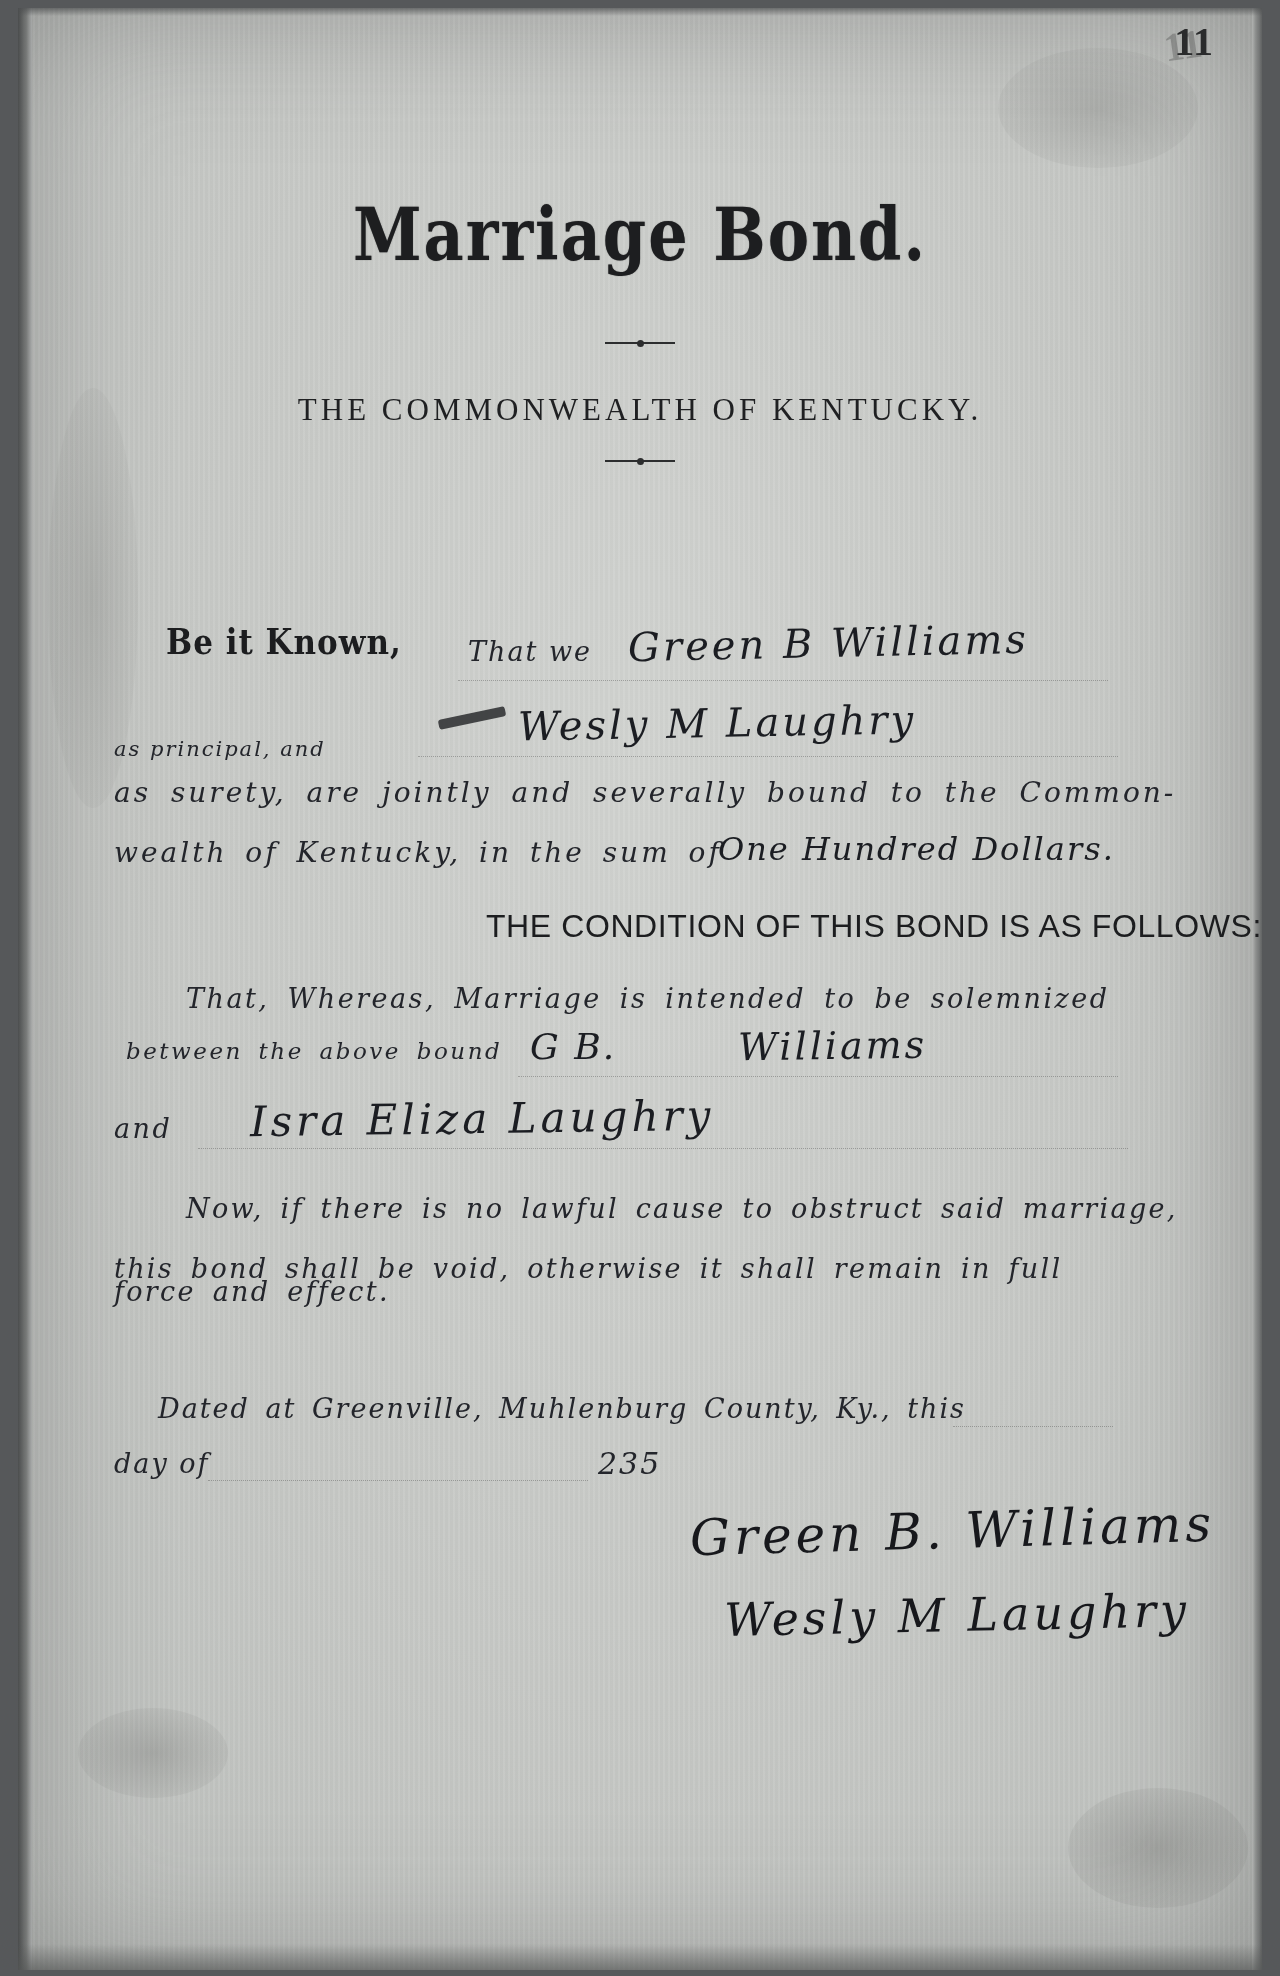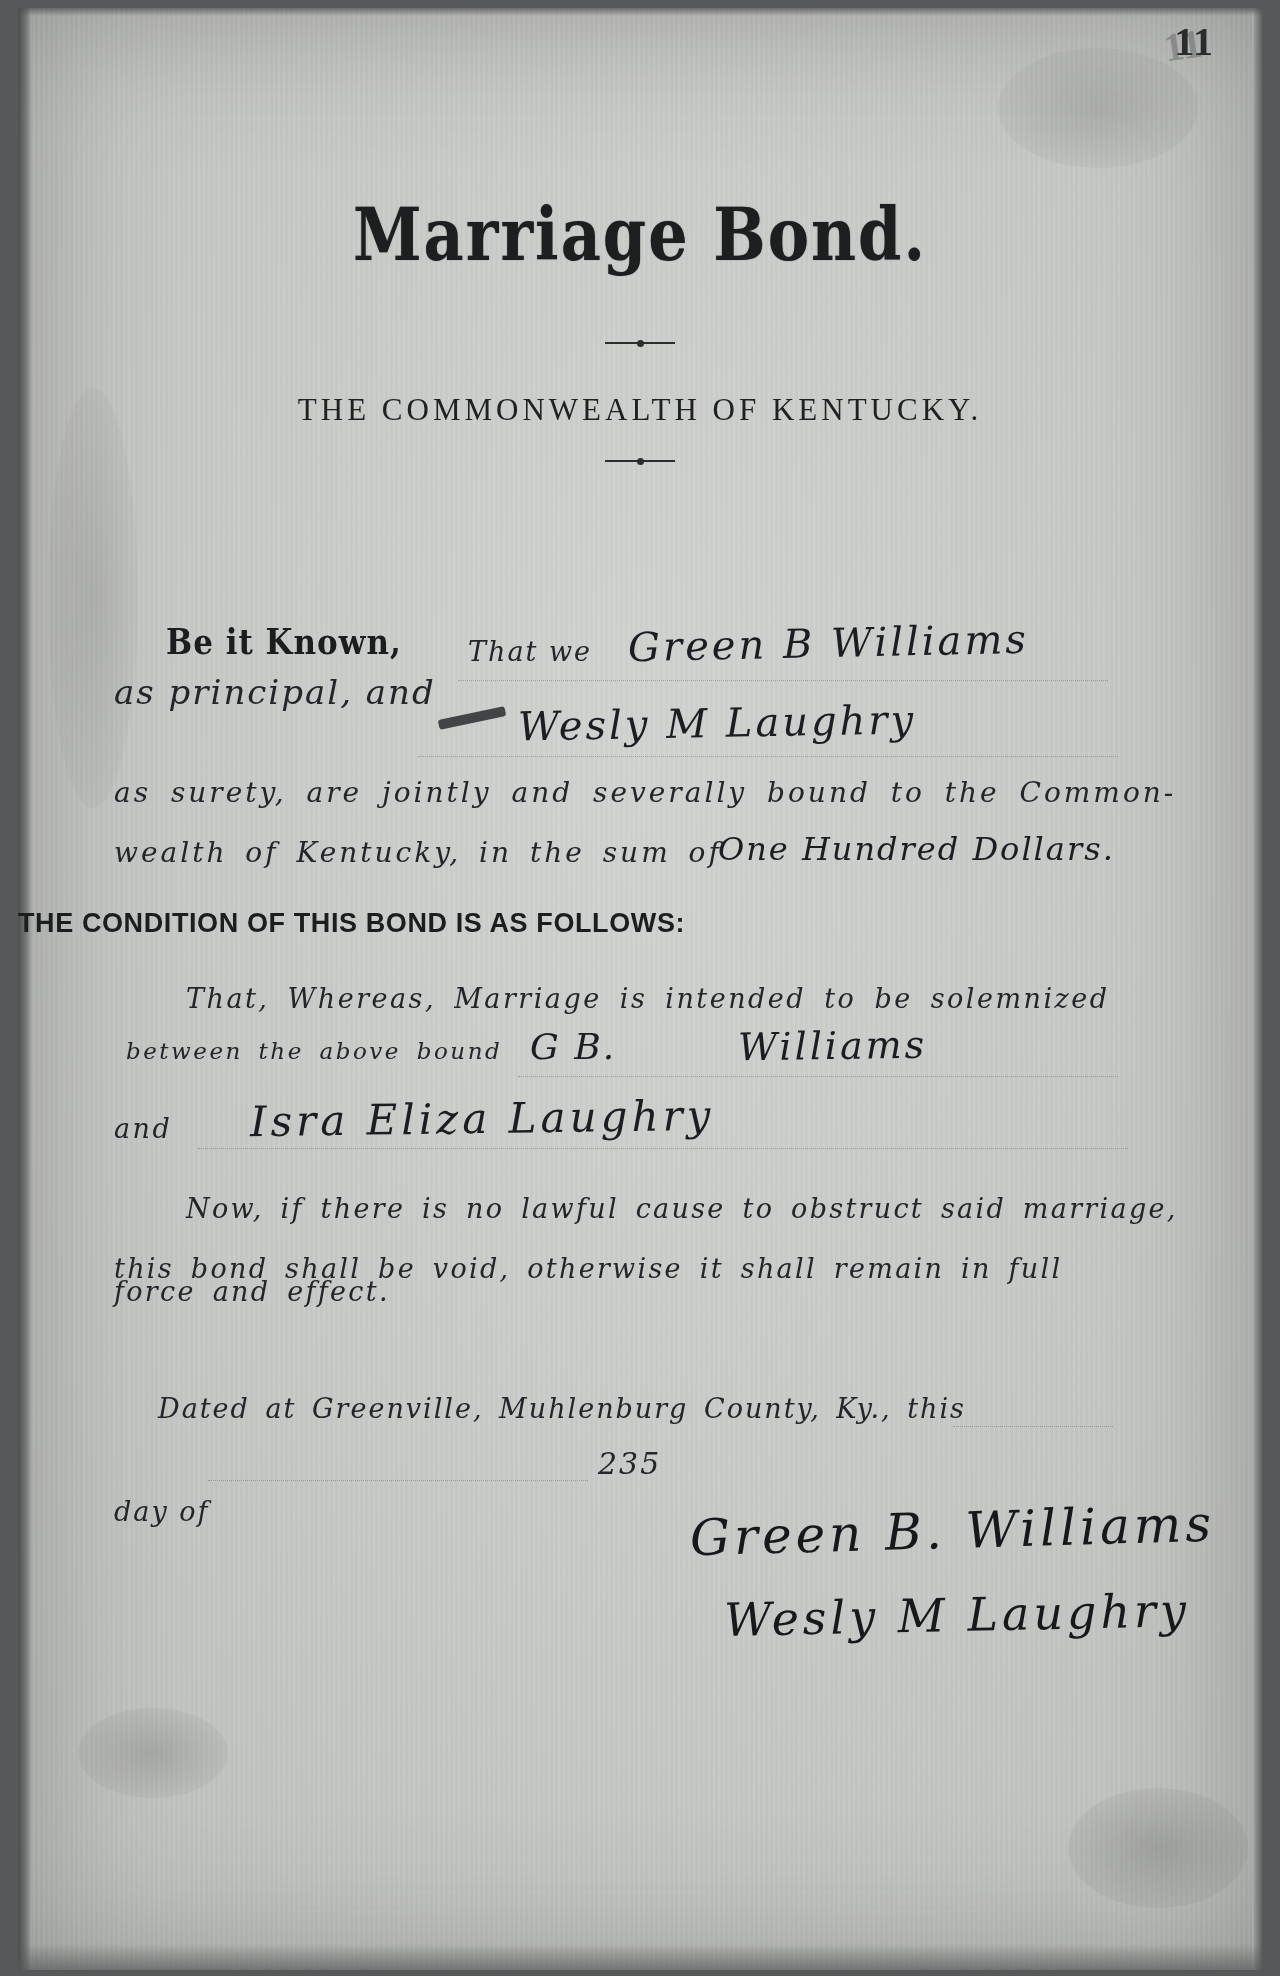--- a/index.html
+++ b/index.html
@@ -164,24 +164,24 @@
     font-size: 31px;
     letter-spacing: 4px;
     color: #1f2022;
     margin-top: 16px;
   }
 
   .condition {
     position: absolute;
     left: 0; right: 0;
     top: 900px;
-    text-align: left;
+    text-align: right;
     font-family: "Liberation Sans", sans-serif;
-    font-weight: 700;
-    font-size: 27px;
+    font-weight: 400;
+    font-size: 32px;
     letter-spacing: .6px;
     color: #1c1d1f;
   }
 
   .beit {
     position: absolute;
     left: 148px;
     top: 618px;
     font-family: "DejaVu Serif", serif;
     font-weight: 700;
@@ -265,21 +265,21 @@
           <span class="dot"></span>
       </div>
 
       <div class="beit">Be it Known,</div>
 
       <div class="hw" style="left:450px; top:628px; font-size:27px; letter-spacing:2px;">That we</div>
 
       <div class="hw ink" style="left:610px; top:612px; font-size:40px; letter-spacing:3px; transform:rotate(-1.2deg);">Green B Williams</div>
       <div class="fillline" style="left:440px; top:672px; width:650px;"></div>
 
-      <div class="hw" style="left:96px; top:664px; font-size:34px; letter-spacing:2px;font-style:italic;">as principal, and</div>
+      <div class="hw" style="left:96px; top:729px; font-size:21px; letter-spacing:2px;font-style:italic;">as principal, and</div>
 
       <div class="strike" style="left:420px; top:705px; width:68px; height:10px; border-radius:3px;"></div>
 
       <div class="hw ink" style="left:500px; top:692px; font-size:40px; letter-spacing:3px; transform:rotate(-1deg);">Wesly M Laughry</div>
       <div class="fillline" style="left:400px; top:748px; width:700px;"></div>
 
       <div class="hw" style="left:96px; top:768px; font-size:28px; letter-spacing:3px; word-spacing:8px;">as surety, are jointly and severally bound to the Common-</div>
 
       <div class="hw" style="left:96px; top:828px; font-size:28px; letter-spacing:3px; word-spacing:6px;">wealth of Kentucky, in the sum of</div>
 
@@ -300,21 +300,21 @@
       <div class="hw ink" style="left:232px; top:1086px; font-size:42px; letter-spacing:4px; transform:rotate(-0.8deg);">Isra Eliza Laughry</div>
       <div class="fillline" style="left:180px; top:1140px; width:930px;"></div>
 
       <div class="hw" style="left:168px; top:1185px; font-size:27px; letter-spacing:2.3px; word-spacing:6px;">Now, if there is no lawful cause to obstruct said marriage,</div>
       <div class="hw" style="left:96px; top:1245px; font-size:27px; letter-spacing:2.3px; word-spacing:6px;">this bond shall be void, otherwise it shall remain in full</div>
       <div class="hw" style="left:96px; top:1268px; font-size:27px; letter-spacing:2.3px; word-spacing:6px;">force and effect.</div>
 
       <div class="hw" style="left:140px; top:1385px; font-size:27px; letter-spacing:2px; word-spacing:5px;">Dated at Greenville, Muhlenburg County, Ky., this</div>
       <div class="fillline" style="left:935px; top:1418px; width:160px;"></div>
 
-      <div class="hw" style="left:96px; top:1440px; font-size:27px; letter-spacing:2px;margin-top:48px;">day of</div>
+      <div class="hw" style="left:96px; top:1440px; font-size:27px; letter-spacing:2px;">day of</div>
       <div class="fillline" style="left:190px; top:1472px; width:380px;"></div>
       <div class="hw" style="left:580px; top:1438px; font-size:30px; letter-spacing:2px;">235</div>
 
       <div class="sig" style="left:672px; top:1494px; font-size:50px; letter-spacing:4px; transform:rotate(-1.6deg);">Green B. Williams</div>
 
       <div class="sig" style="left:706px; top:1580px; font-size:46px; letter-spacing:4px; transform:rotate(-1.2deg);">Wesly M Laughry</div>
 
     </div>
   </div>
 </div>

